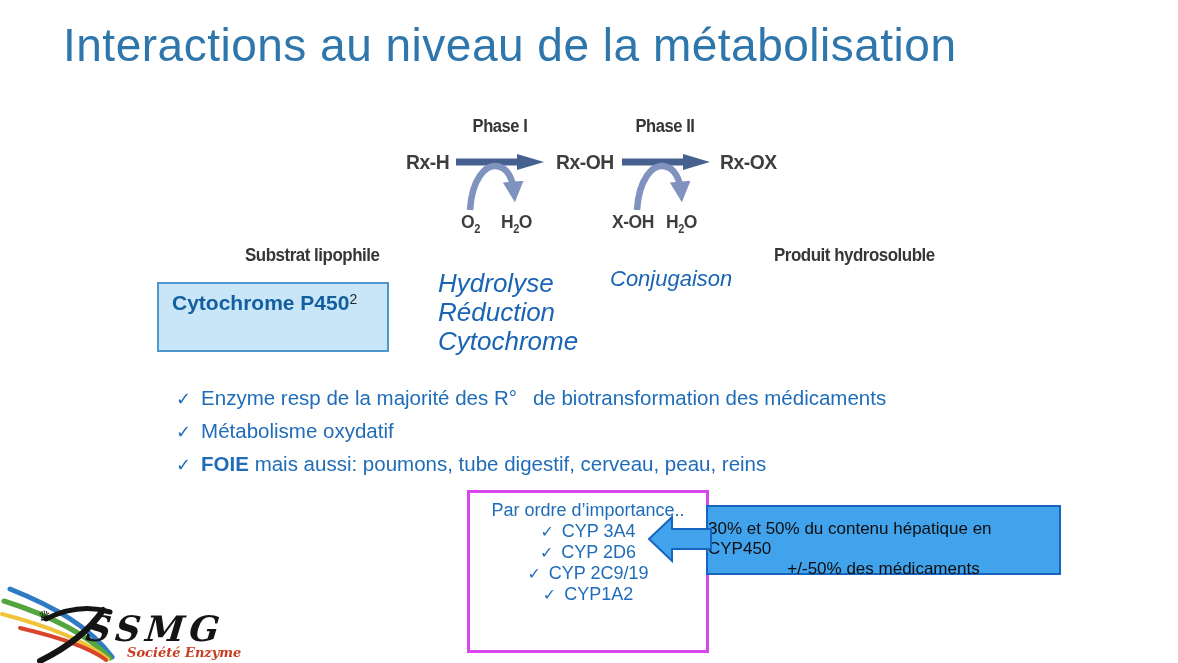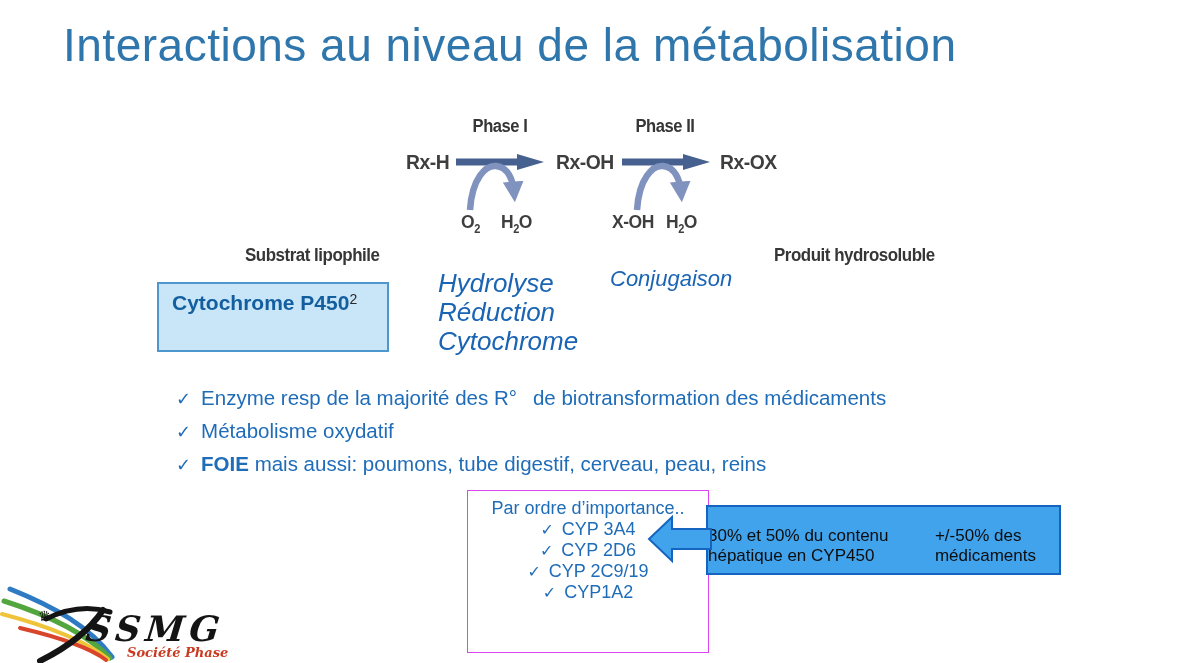--- a/index.html
+++ b/index.html
@@ -50,30 +50,30 @@
 
   
   .bullets { position:absolute; left:176px; top:386px; font-size:20.5px; color:#1F6CB8; }
   .bullet-row { display:flex; align-items:baseline; margin-bottom:9px; }
   .check { font-size:18px; margin-right:10px; color:#1F6CB8; }
   .b1-rest { margin-left:16px; }
   .b-bold { font-weight:bold; }
 
   
   .imp-box { position:absolute; left:467px; top:490px; width:242px; height:163px;
-             background:#fff; border:1px solid #d946ef; text-align:center;
+             background:#fff; border:3px solid #d946ef; text-align:center;
              color:#1F6CB8; }
   .imp-title { font-size:18px; margin-top:7px; }
   .imp-item { font-size:18px; }
   .imp-item .check { font-size:16px; margin-right:8px; }
 
   
   .callout { position:absolute; left:706px; top:505px; width:355px; height:70px;
              background:#41A3EC; border:2px solid #1565C0; display:flex;
-             flex-direction:row; justify-content:flex-start; align-items:center;
+             flex-direction:column; justify-content:flex-start; align-items:center;
              padding-top:12px; font-size:17px; color:#0d0d0d; line-height:20px; }
   #callout-arrow { position:absolute; left:644px; top:512px; }
 
   
   #logo-svg { position:absolute; left:0px; top:585px; }
   .logo-name { position:absolute; left:86px; top:608px; font-family:"DejaVu Serif", serif;
                font-style:italic; font-weight:bold; font-size:35px; letter-spacing:5px;
                color:#141414; transform:skewX(-6deg); }
   .logo-sub { position:absolute; left:127px; top:645px; font-family:"DejaVu Serif", serif;
               font-style:italic; font-weight:bold; font-size:13px; color:#C93A20; }
@@ -167,15 +167,15 @@
   <svg id="logo-svg" width="230" height="78" viewBox="0 0 230 78">
     <path d="M10,4 C55,22 90,42 112,72" fill="none" stroke="#2E7BC4" stroke-width="5" stroke-linecap="round"></path>
     <path d="M4,16 C48,30 86,48 110,73" fill="none" stroke="#53A63D" stroke-width="5" stroke-linecap="round"></path>
     <path d="M2,29 C44,40 84,55 108,74" fill="none" stroke="#F0C43A" stroke-width="4" stroke-linecap="round"></path>
     <path d="M20,43 C54,51 88,61 106,75" fill="none" stroke="#D9452B" stroke-width="4" stroke-linecap="round"></path>
     <path d="M46,34 C68,23 90,21 110,27" fill="none" stroke="#141414" stroke-width="5" stroke-linecap="round"></path>
     <path d="M103,25 C90,45 68,62 40,76" fill="none" stroke="#141414" stroke-width="6" stroke-linecap="round"></path>
     <text x="38" y="36" font-size="14" fill="#141414">♛</text>
   </svg>
   <div class="logo-name">SSMG</div>
-  <div class="logo-sub">Société Phase</div>
+  <div class="logo-sub">Société Enzyme</div>
 
 </div>
 
 </body></html>

